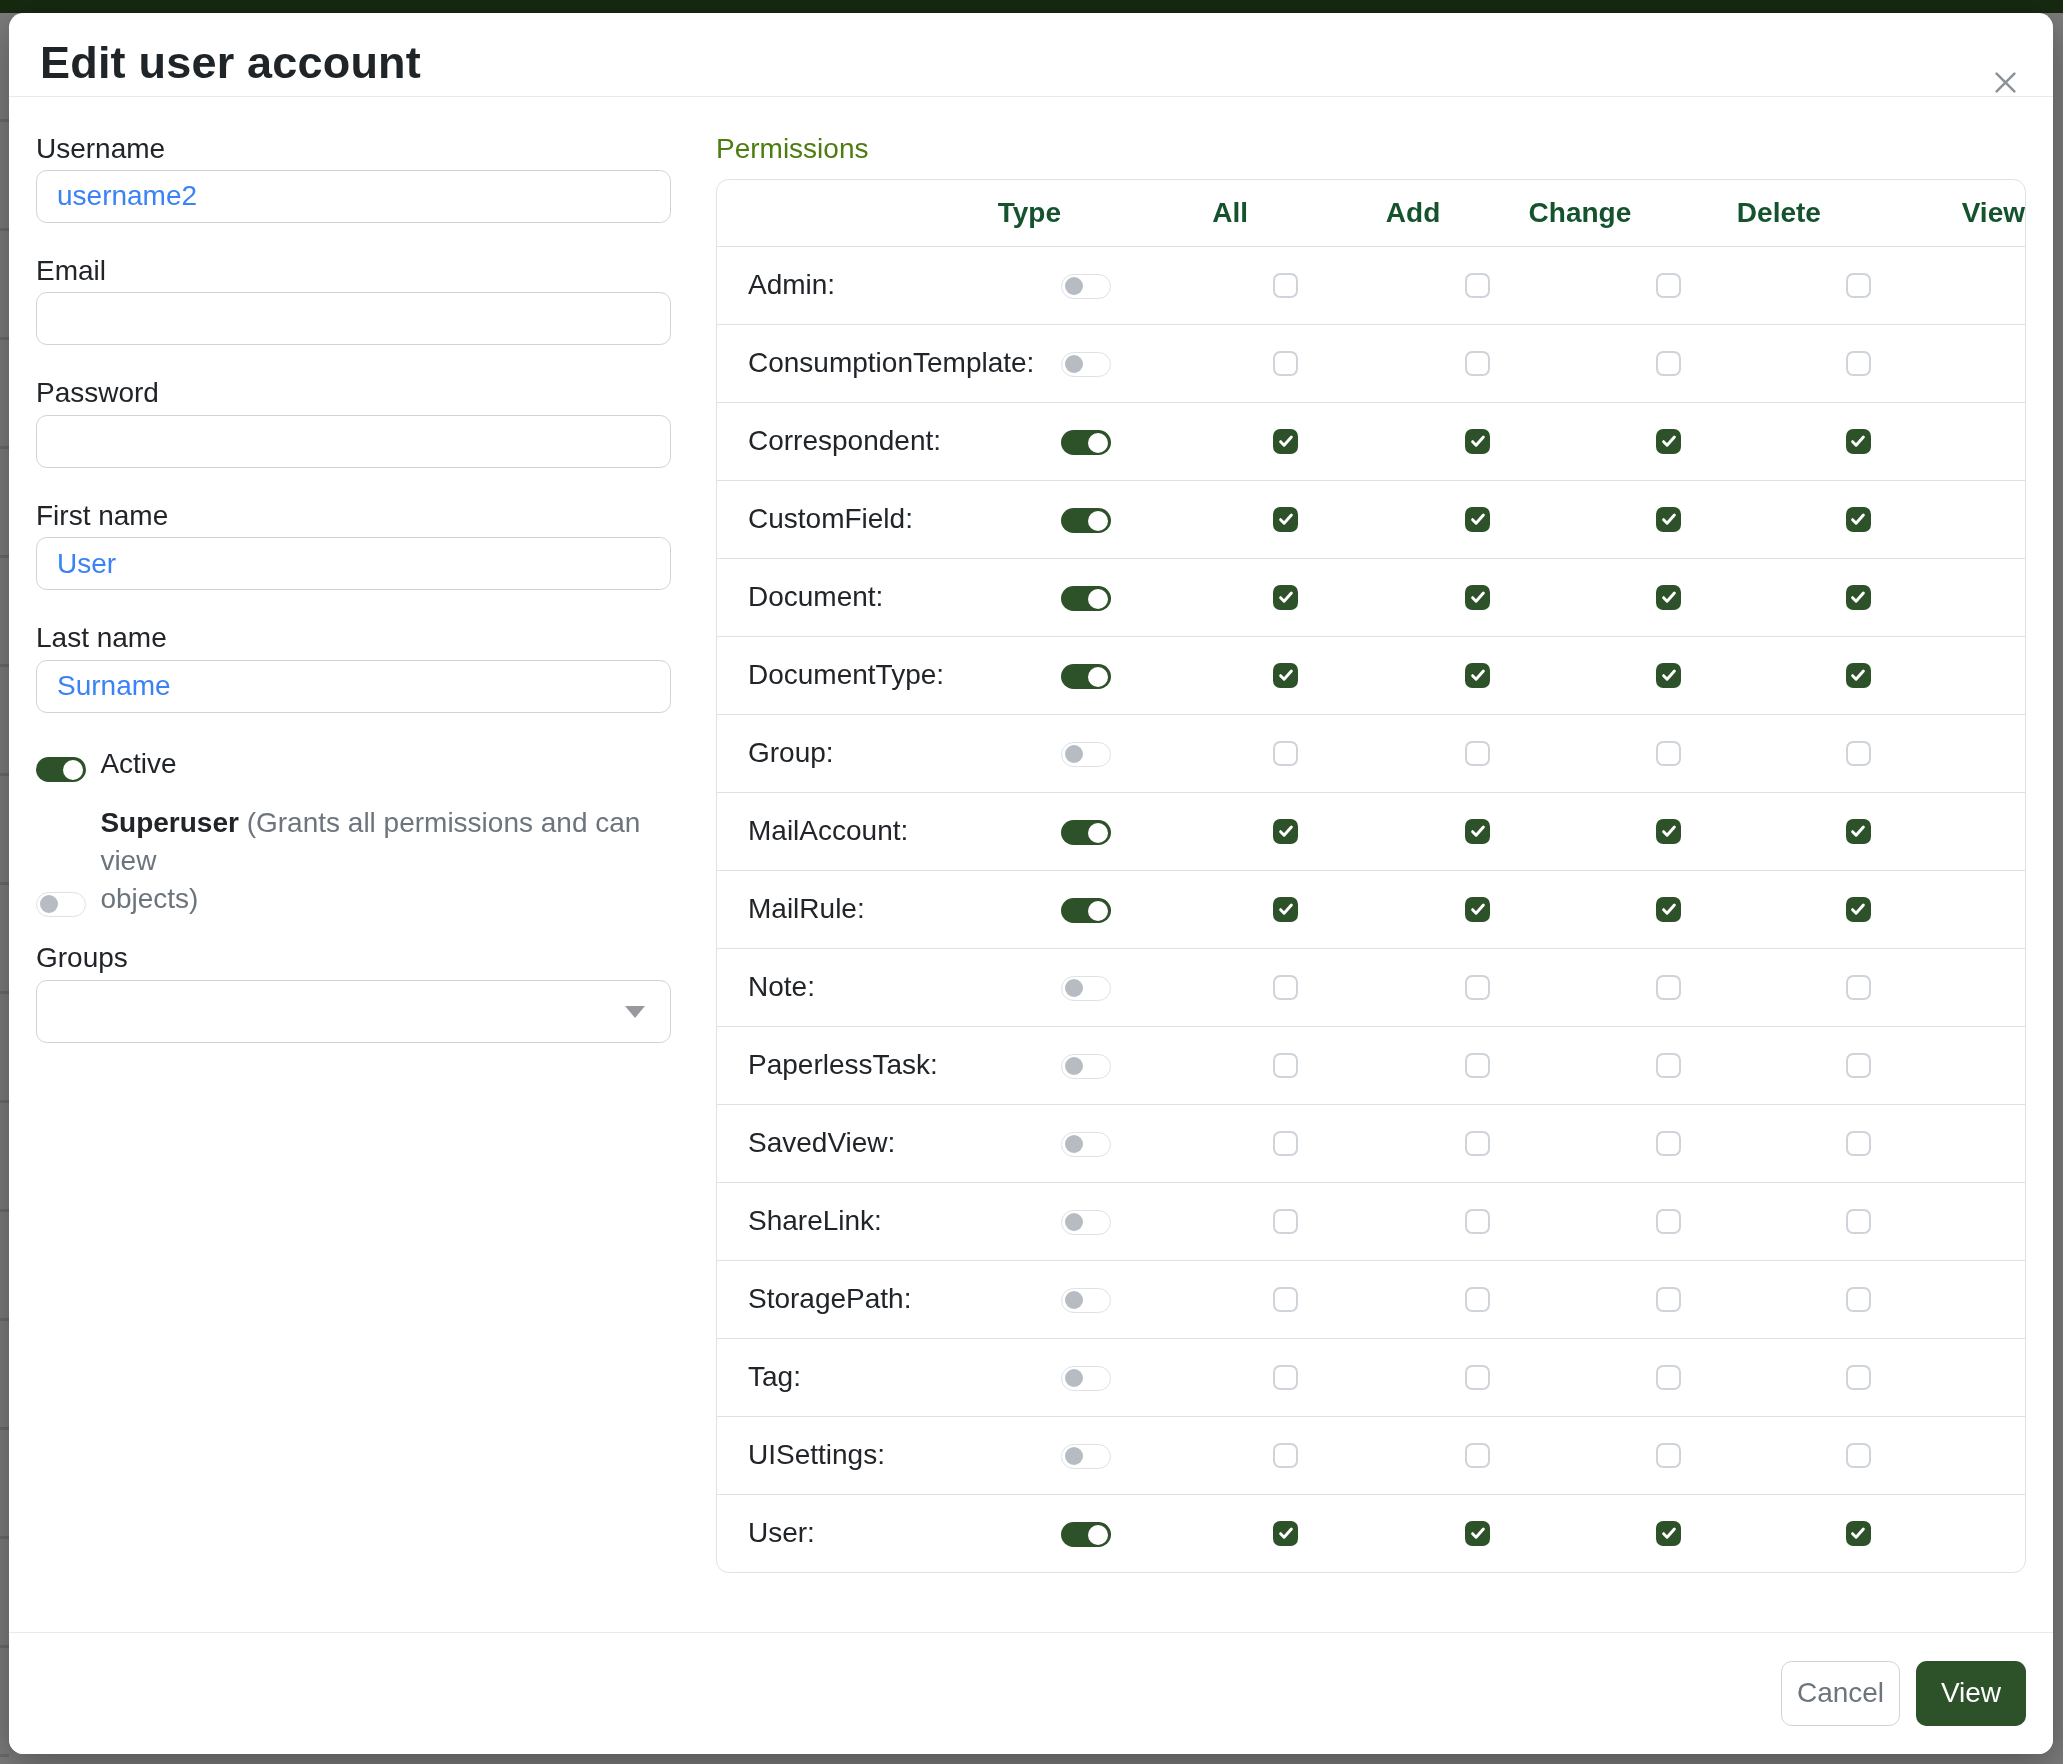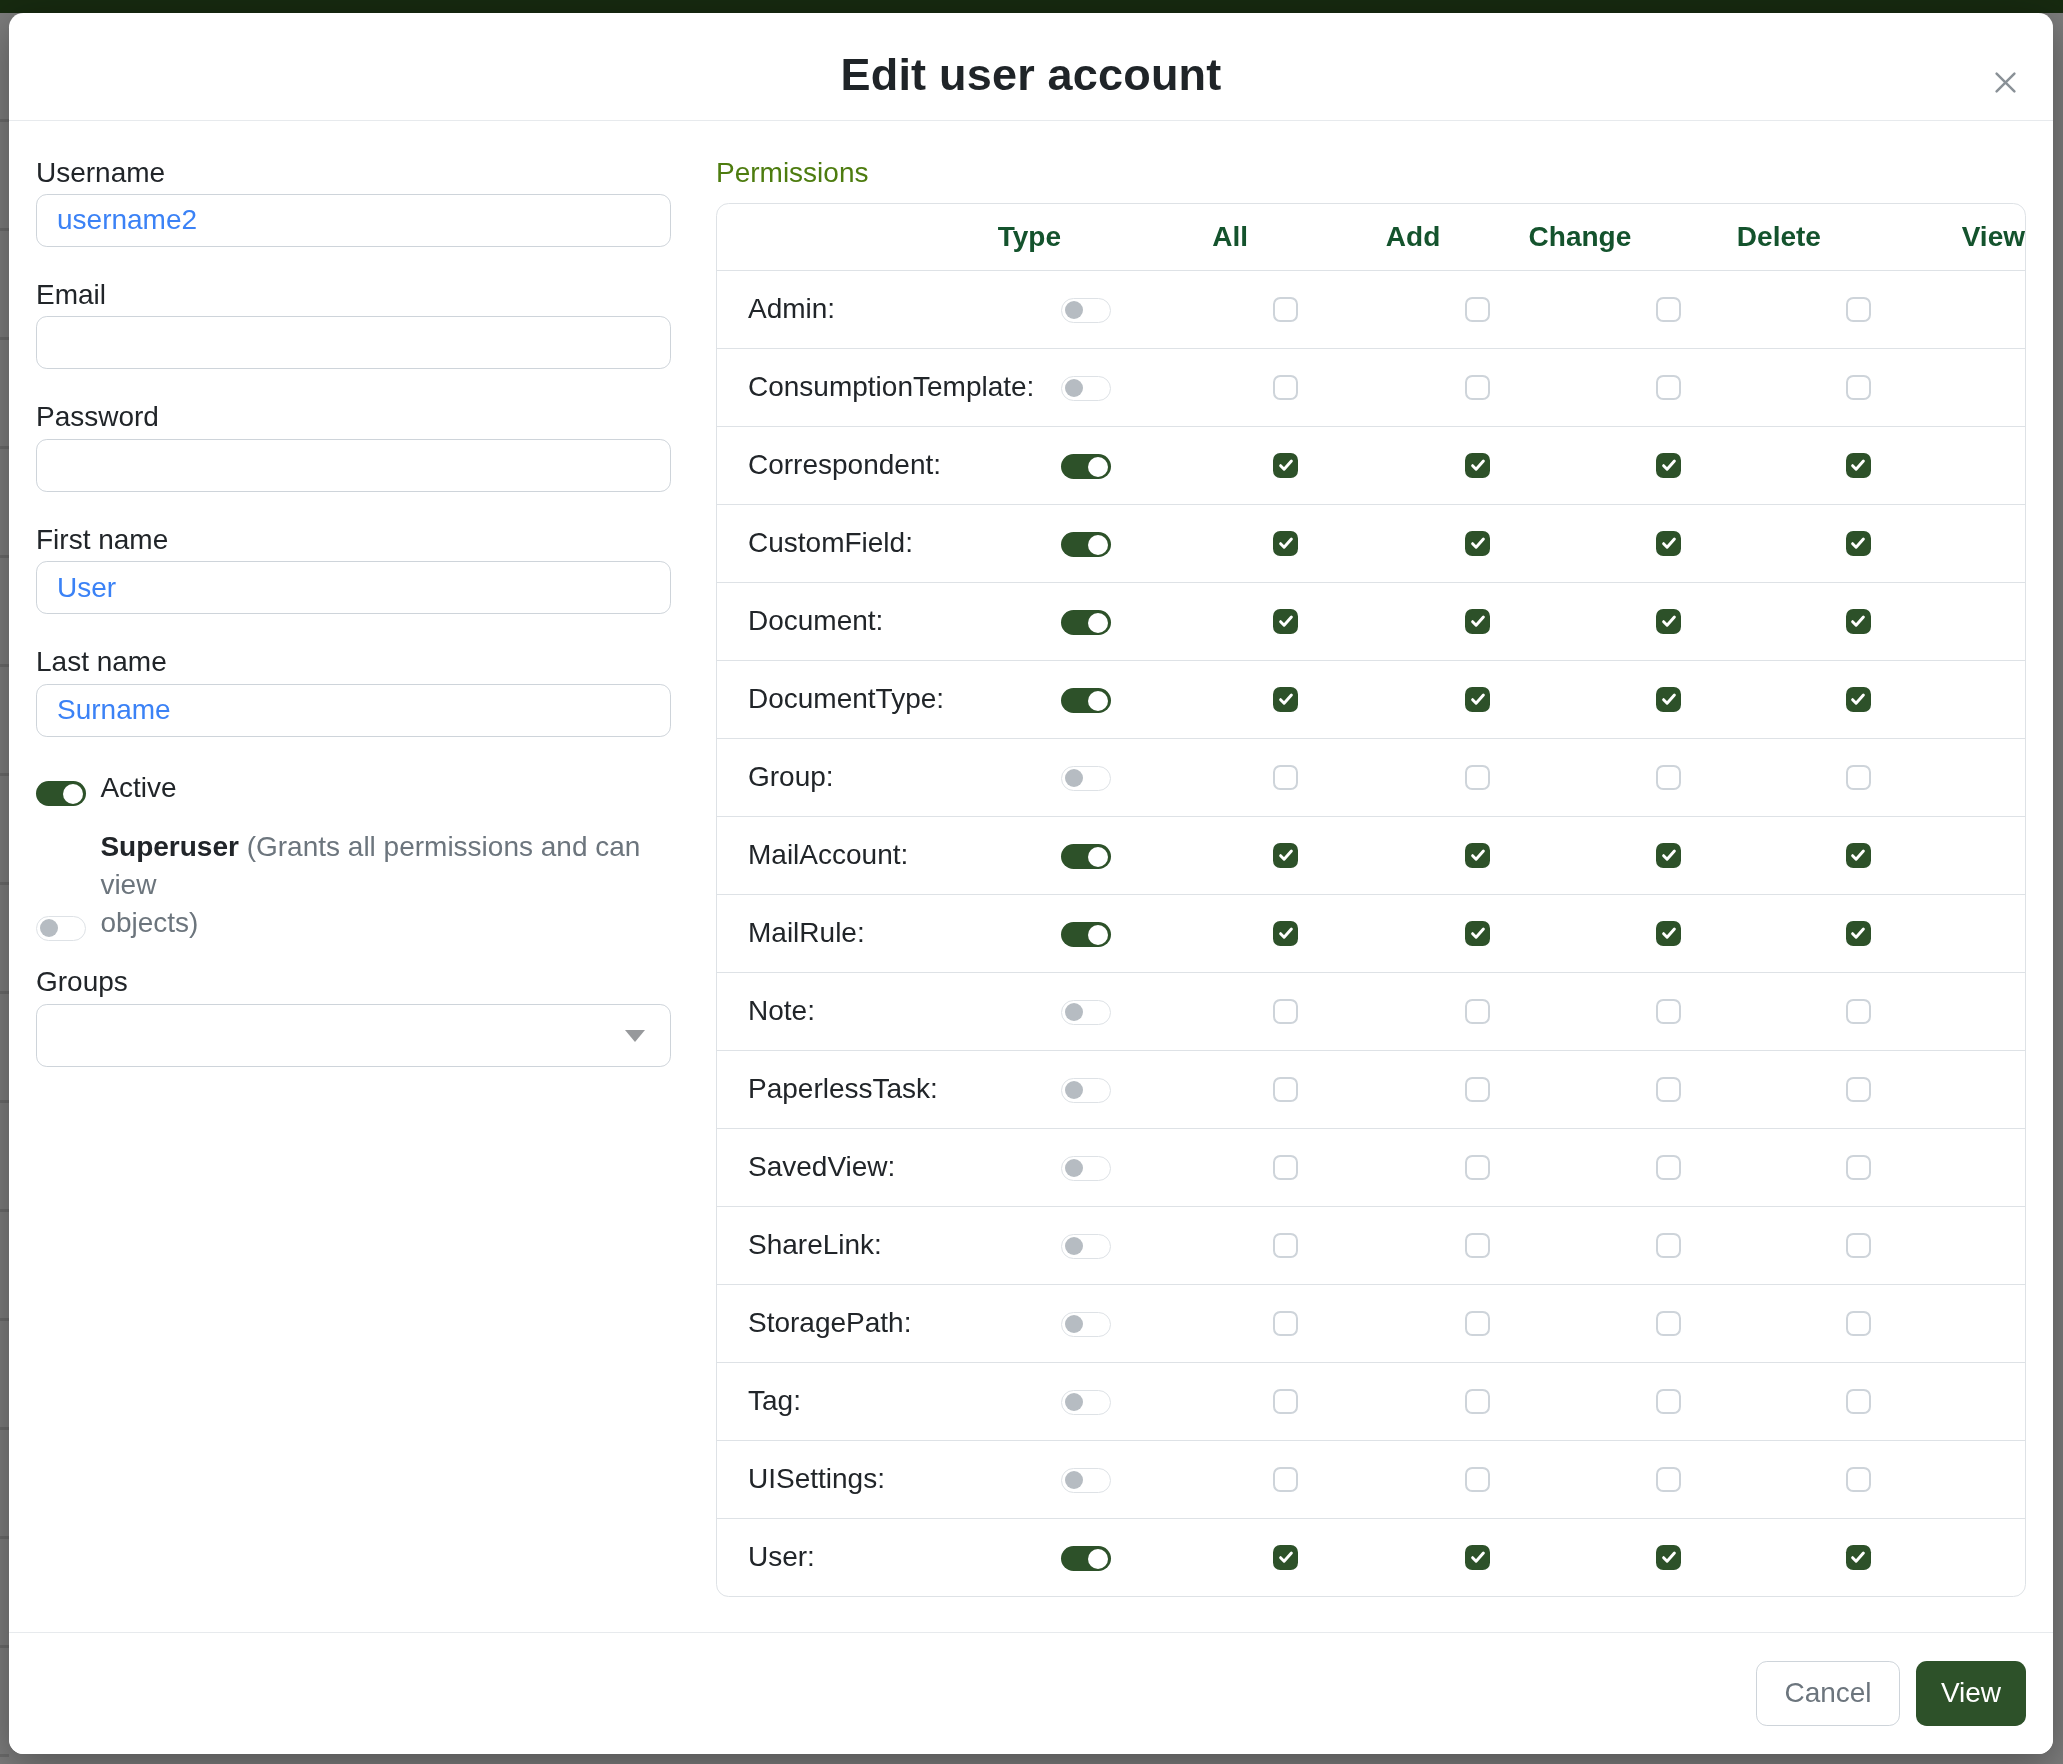--- a/index.html
+++ b/index.html
@@ -14,24 +14,23 @@
   .backdrop-left{position:absolute;top:12.6px;left:0;width:9px;height:1752px;
     background:repeating-linear-gradient(to bottom,#7d7d7d 0 106px,#6c6c6c 106px 109px);}
   .backdrop-right{position:absolute;top:12.6px;right:0;width:10px;height:1752px;background:#7d7d7d;}
   
   .modal{
     position:absolute;left:9px;top:12.6px;width:2044px;height:1741px;
     background:#ffffff;border-radius:14.4px;
     box-shadow:0 10.8px 43px rgba(0,0,0,.35);
   }
   .modal-header{
-    height:108px;border-bottom:1.8px solid #e7eaed;
+    height:84px;border-bottom:1.8px solid #e7eaed;
     display:flex;align-items:center;padding:18px 31px 0 31px;box-sizing:border-box;
     position:relative;
-    justify-content:center;
   }
   .modal-title{font-size:45px;font-weight:700;color:#1f2428;letter-spacing:0.2px;}
   .close-btn{
     position:absolute;right:27px;top:49px;width:41px;height:41px;
     background:none;border:none;padding:0;cursor:pointer;line-height:0;
   }
   .modal-body{display:flex;padding:36px 27px 0 27px;box-sizing:border-box;}
   .col-left{width:635px;flex:none;}
   .col-right{flex:1;margin-left:45px;min-width:0;}
   
@@ -80,21 +79,21 @@
   .perm .col-type{padding-left:31px;}
   .perm .cb-cell{padding-left:25px;}
   
   .modal-footer{
     position:absolute;left:0;right:0;bottom:0;height:122px;
     border-top:1.8px solid #e7eaed;border-radius:0 0 14.4px 14.4px;background:#fff;
     display:flex;align-items:center;justify-content:flex-end;
     padding:0 27px;box-sizing:border-box;gap:16px;
   }
   .btn{height:65px;border-radius:10.8px;font-size:28px;font-family:"Liberation Sans", sans-serif;cursor:pointer;}
-  .btn-cancel{width:144px;background:#fff;border:1.8px solid #ced4da;color:#6c757d;}
+  .btn-cancel{width:119px;background:#fff;border:1.8px solid #ced4da;color:#6c757d;}
   .btn-save{width:110px;background:#2d5129;border:none;color:#fff;}
 </style>
 </head>
 <body>
 
 <div class="navbar"></div>
 <div class="backdrop-left"></div>
 <div class="backdrop-right"></div>
 
 <div class="modal">

